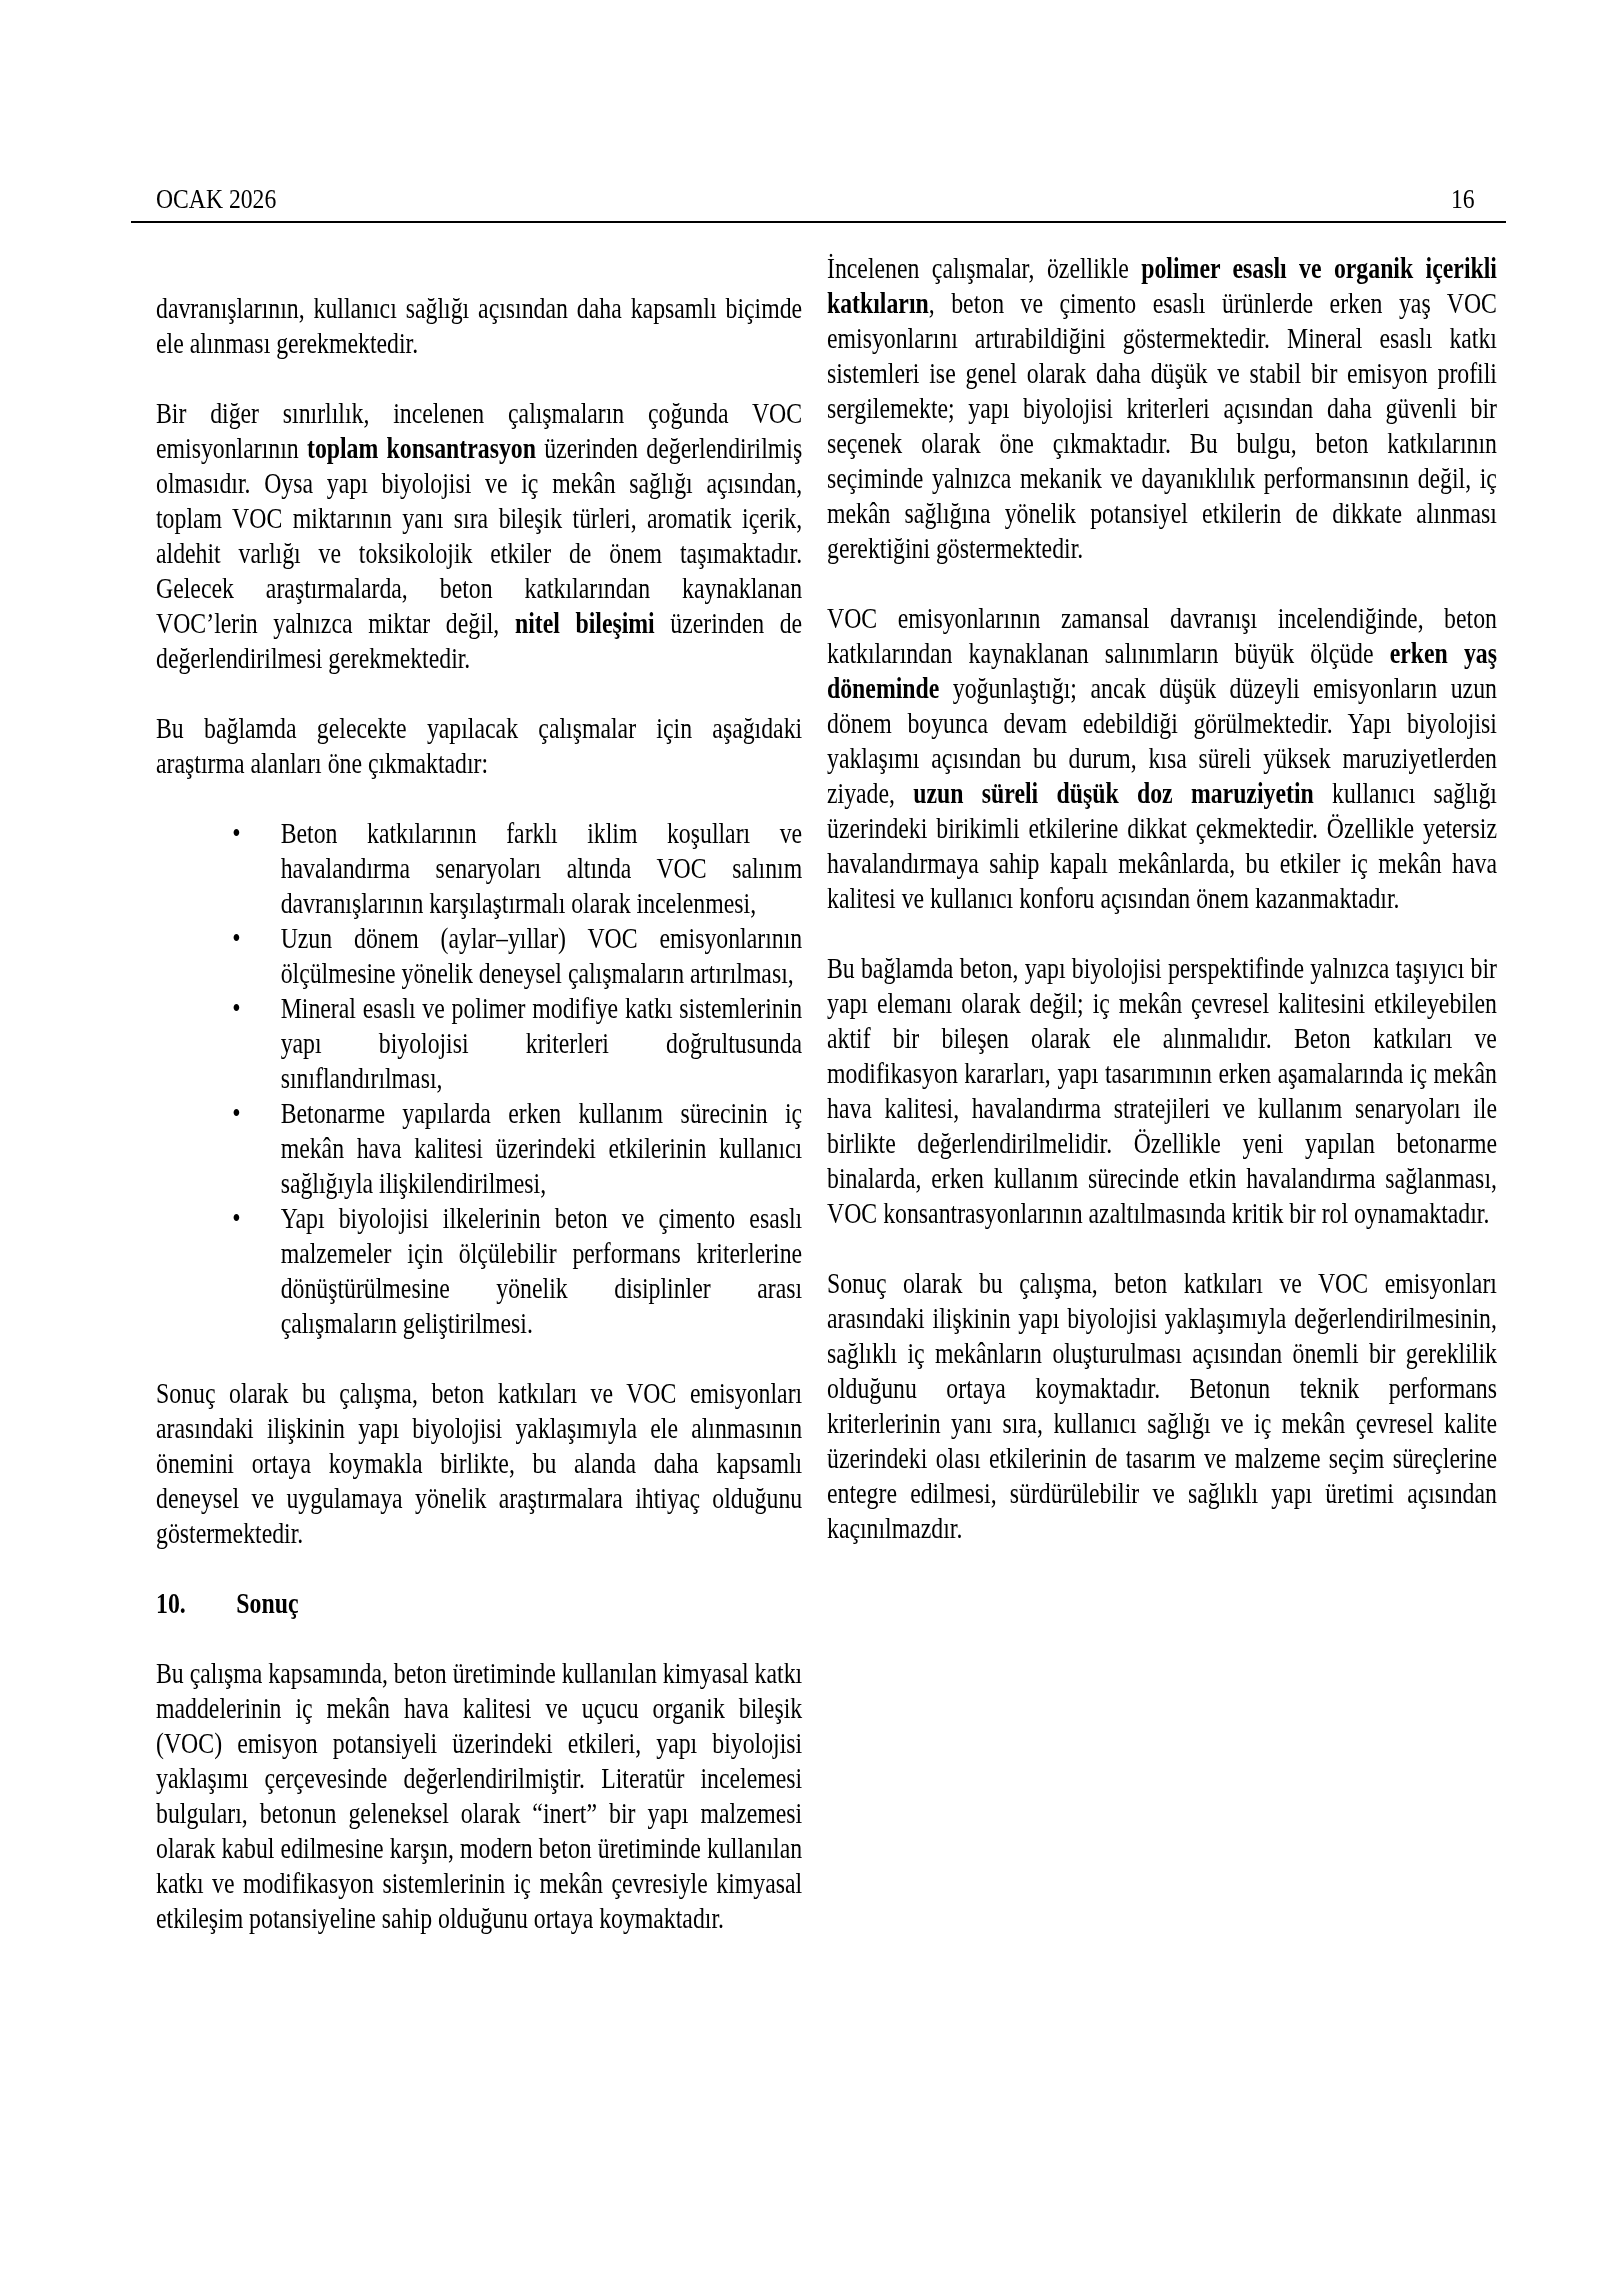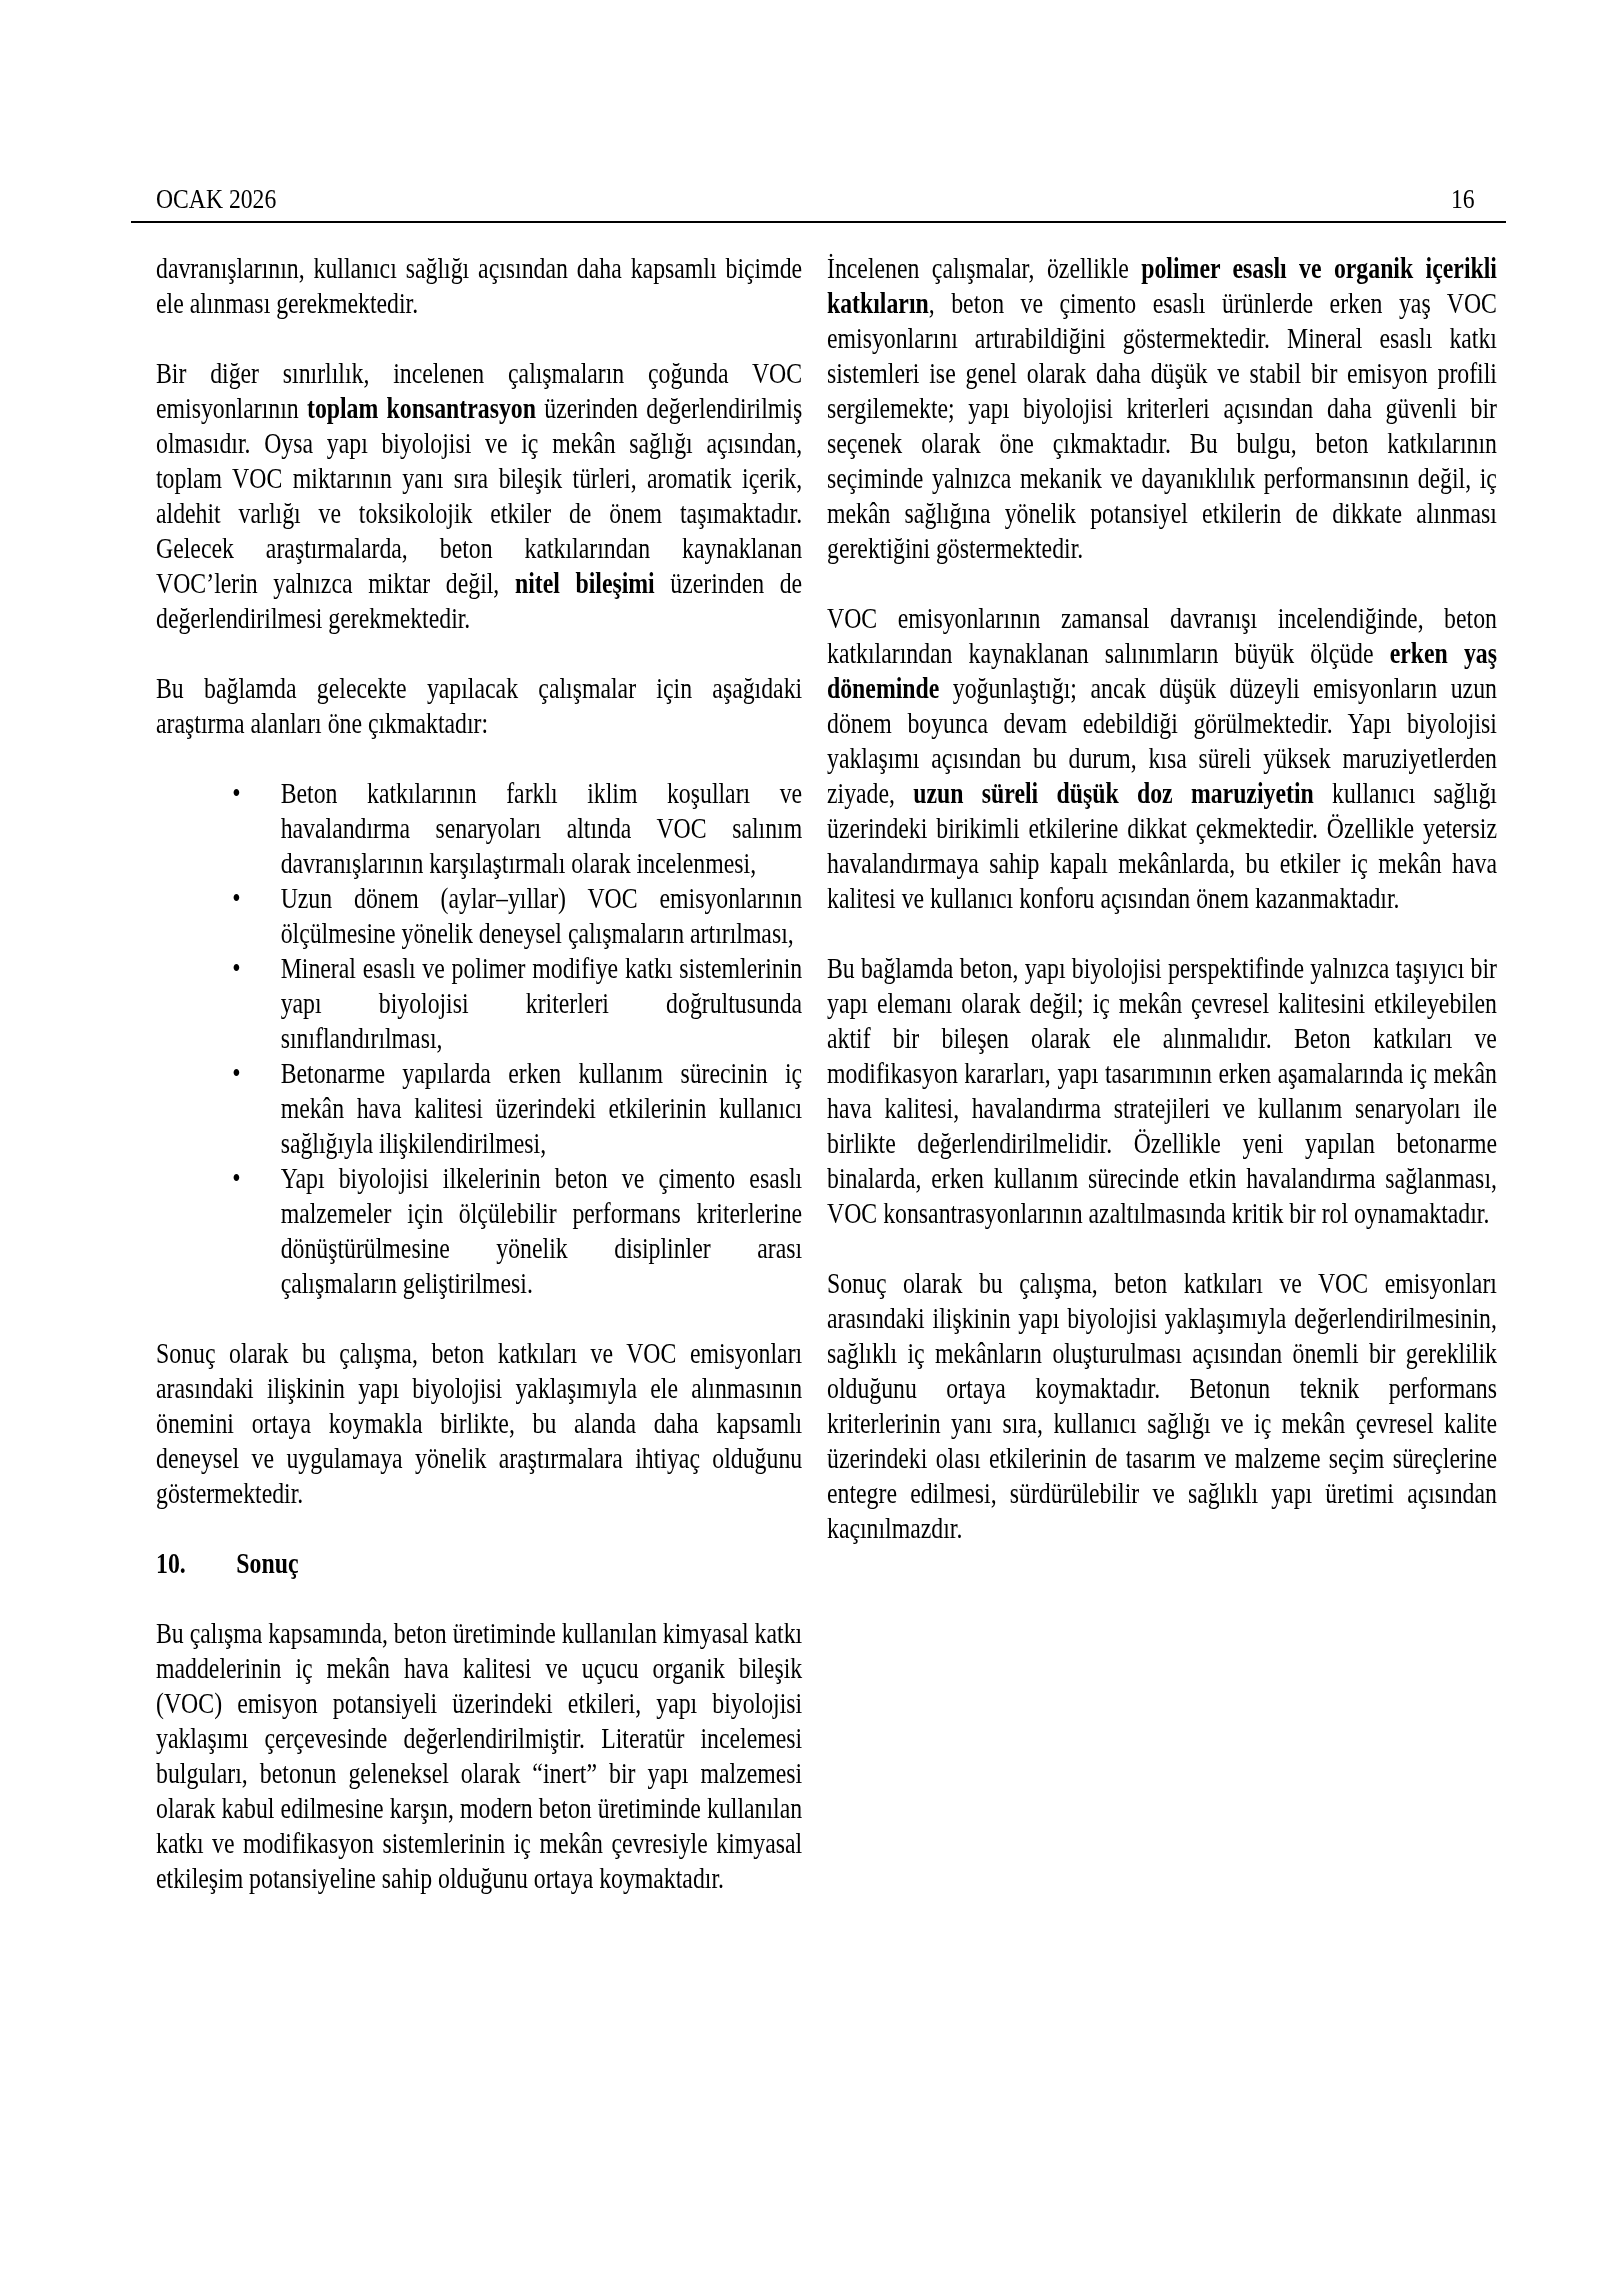--- a/index.html
+++ b/index.html
@@ -4,21 +4,21 @@
 <style>
   html, body { margin: 0; padding: 0; background: #ffffff; }
   body { width: 1624px; height: 2295px; position: relative; overflow: hidden;
          font-family: "Liberation Serif", serif; color: #000; }
   .hdr { position: absolute; top: 182px; font-size: 27.5px; line-height: 33px;
          transform-origin: left top; transform: scaleX(0.86); }
   .hdr-left { left: 156px; }
   .hdr-right { left: 1451px; }
   .rule { position: absolute; left: 131px; top: 221px; width: 1375px; height: 2px; background: #000; }
   .col { position: absolute; top: 251px; }
-  .col-left { left: 156px; width: 646px; }
+  .col-left { left: 156px; width: 646px; margin-top: 40px; }
   .col-right { left: 827px; width: 670px; }
   
   .scale { transform-origin: left top; transform: scaleX(0.82); }
   .col-left .scale { width: 788px; }
   .col-right .scale { width: 817px; }
   p, li, h2 { margin: 0; font-size: 29px; line-height: 35px; text-align: justify; }
   p { margin-bottom: 35px; }
   b { font-weight: bold; }
   ul.bullets { list-style: none; margin: 0 0 35px 0; padding: 0 0 0 152px; }
   ul.bullets li { position: relative; }

